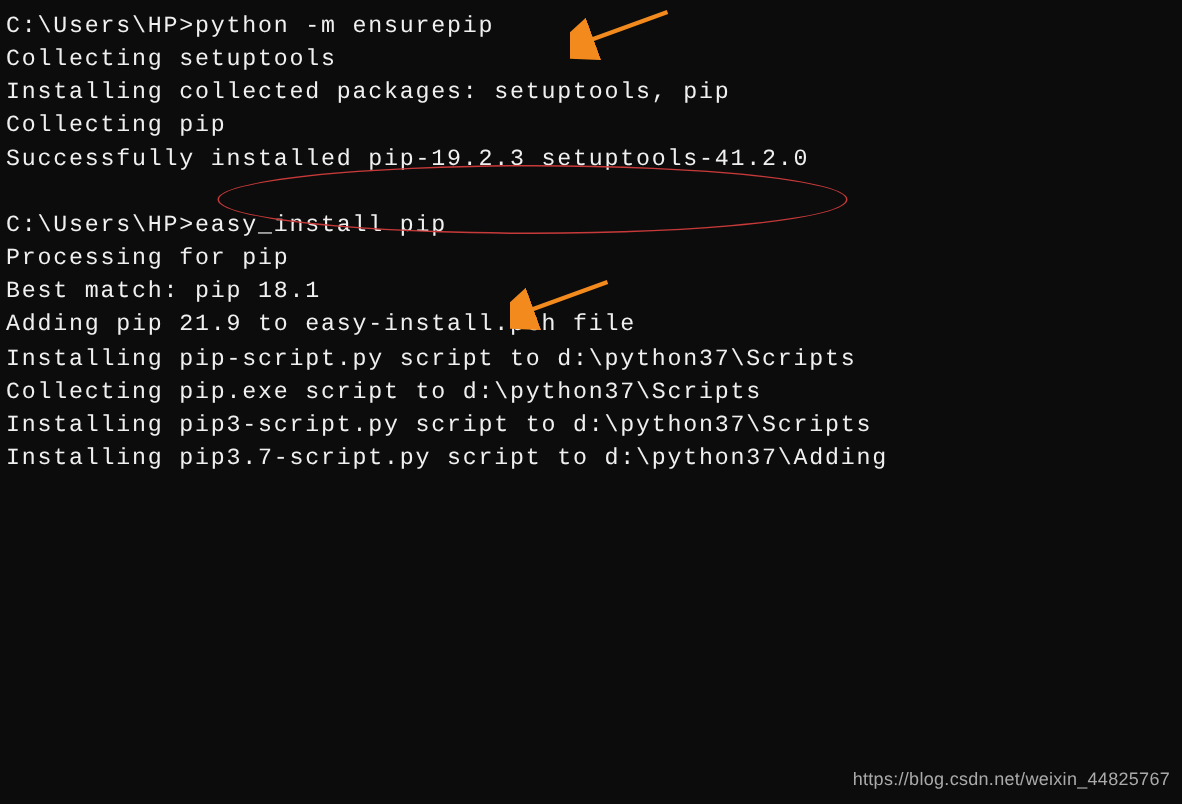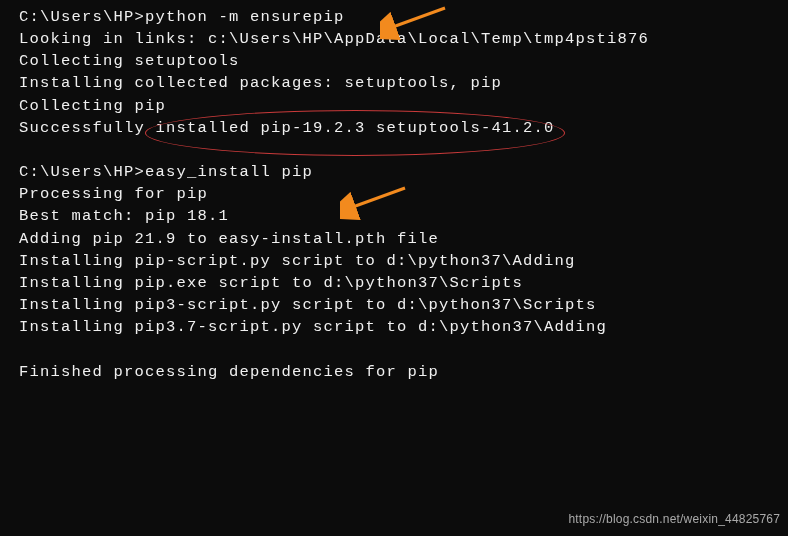--- a/index.html
+++ b/index.html
@@ -9,21 +9,21 @@
       font-family: 'Consolas', 'Courier New', monospace;
       font-size: 15.5px;
       letter-spacing: 1.2px;
       padding: 6px 4px;
       width: 788px;
       height: 536px;
       position: relative;
       overflow: hidden;
       line-height: 1.43;
     }
-    .line { white-space: pre; margin-left: 15px; }
+    .line { white-space: pre; }
     .annotation-layer { position: absolute; top: 0; left: 0; pointer-events: none; }
     .arrow { position: absolute; }
     .ellipse {
       position: absolute;
       border: 1.2px solid #c83a3a;
       border-radius: 50%;
     }
     .watermark {
       position: absolute;
       right: 8px;
@@ -33,36 +33,34 @@
       letter-spacing: 0.2px;
       font-family: Arial, sans-serif;
       margin-left: 12px;
     }
   </style>
 </head>
 <body>
 
 <div id="terminal">
     <div class="line"><span>C:\Users\HP&gt;</span><span>python -m ensurepip</span></div>
-    <div class="line">Looking in links: c:\Users\HP\AppData\Local\Temp\tmp4psti876</div>
     <div class="line">Collecting setuptools</div>
     <div class="line">Installing collected packages: setuptools, pip</div>
     <div class="line">Collecting pip</div>
     <div class="line">Successfully installed pip-19.2.3 setuptools-41.2.0</div>
     <div class="line">&nbsp;</div>
     <div class="line"><span>C:\Users\HP&gt;</span><span>easy_install pip</span></div>
     <div class="line">Processing for pip</div>
     <div class="line">Best match: pip 18.1</div>
     <div class="line">Adding pip 21.9 to easy-install.pth file</div>
-    <div class="line">Installing pip-script.py script to d:\python37\Adding</div>
-    <div class="line">Installing pip.exe script to d:\python37\Scripts</div>
+    <div class="line">Installing pip-script.py script to d:\python37\Scripts</div>
+    <div class="line">Collecting pip.exe script to d:\python37\Scripts</div>
     <div class="line">Installing pip3-script.py script to d:\python37\Scripts</div>
     <div class="line">Installing pip3.7-script.py script to d:\python37\Adding</div>
     <div class="line">&nbsp;</div>
-    <div class="line">Finished processing dependencies for pip</div>
   </div>
 
 <div class="annotation-layer">
   <svg class="arrow" id="arrow1" width="70" height="40" viewBox="0 0 70 40" style="left: 380px; top: 0px;">
     <defs>
       <marker id="ah1" markerWidth="12" markerHeight="10" refX="2" refY="5" orient="auto">
         <polygon points="0,0 12,5 0,10" fill="#f28a1e"></polygon>
       </marker>
     </defs>
     <line x1="65" y1="8" x2="10" y2="28" stroke="#f28a1e" stroke-width="3" marker-end="url(#ah1)"></line>

